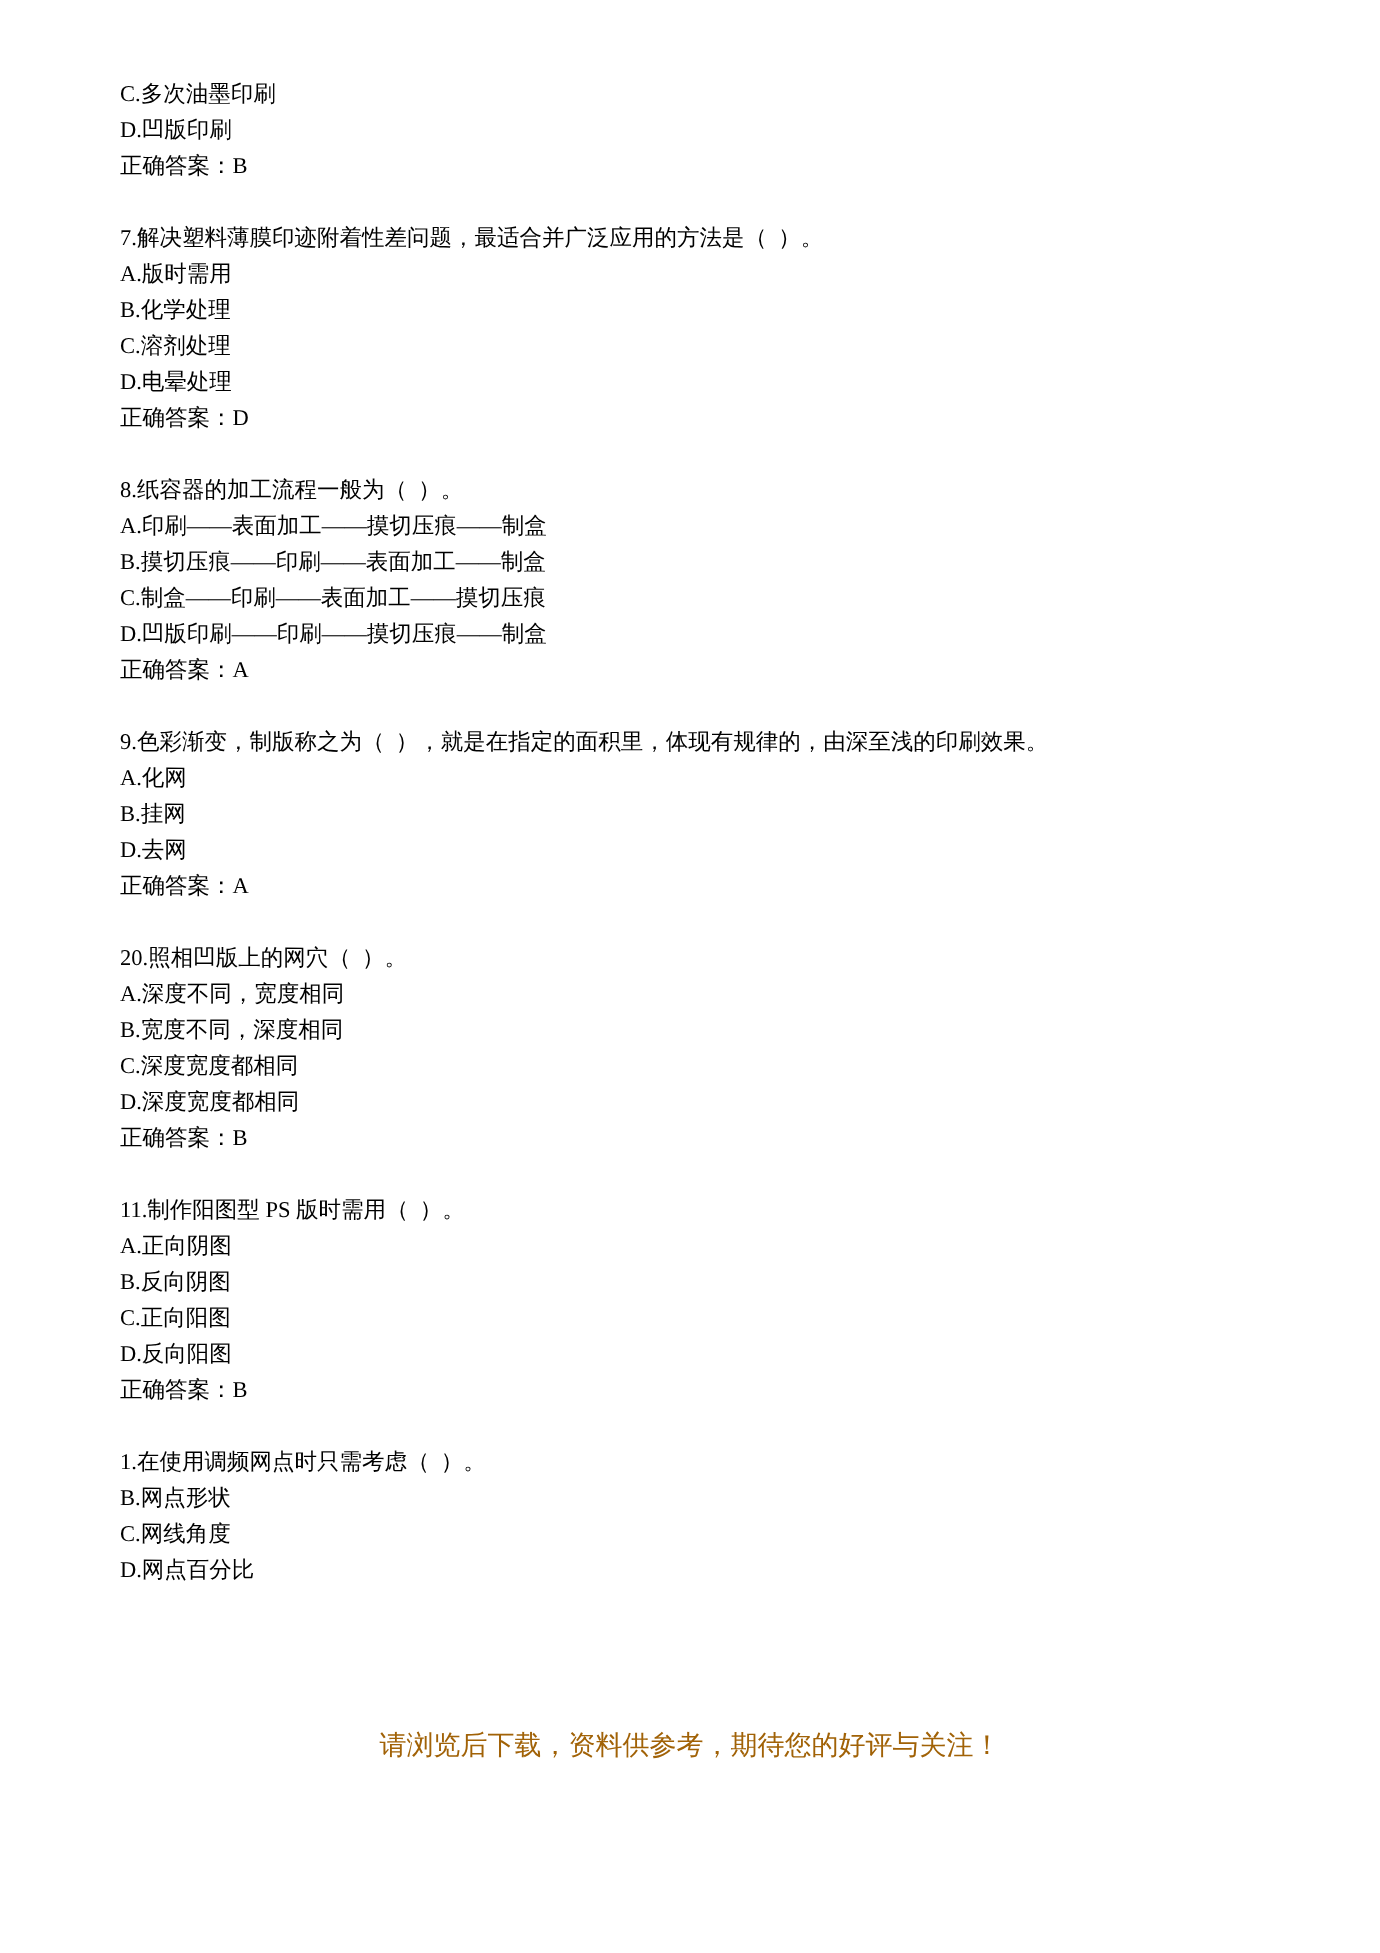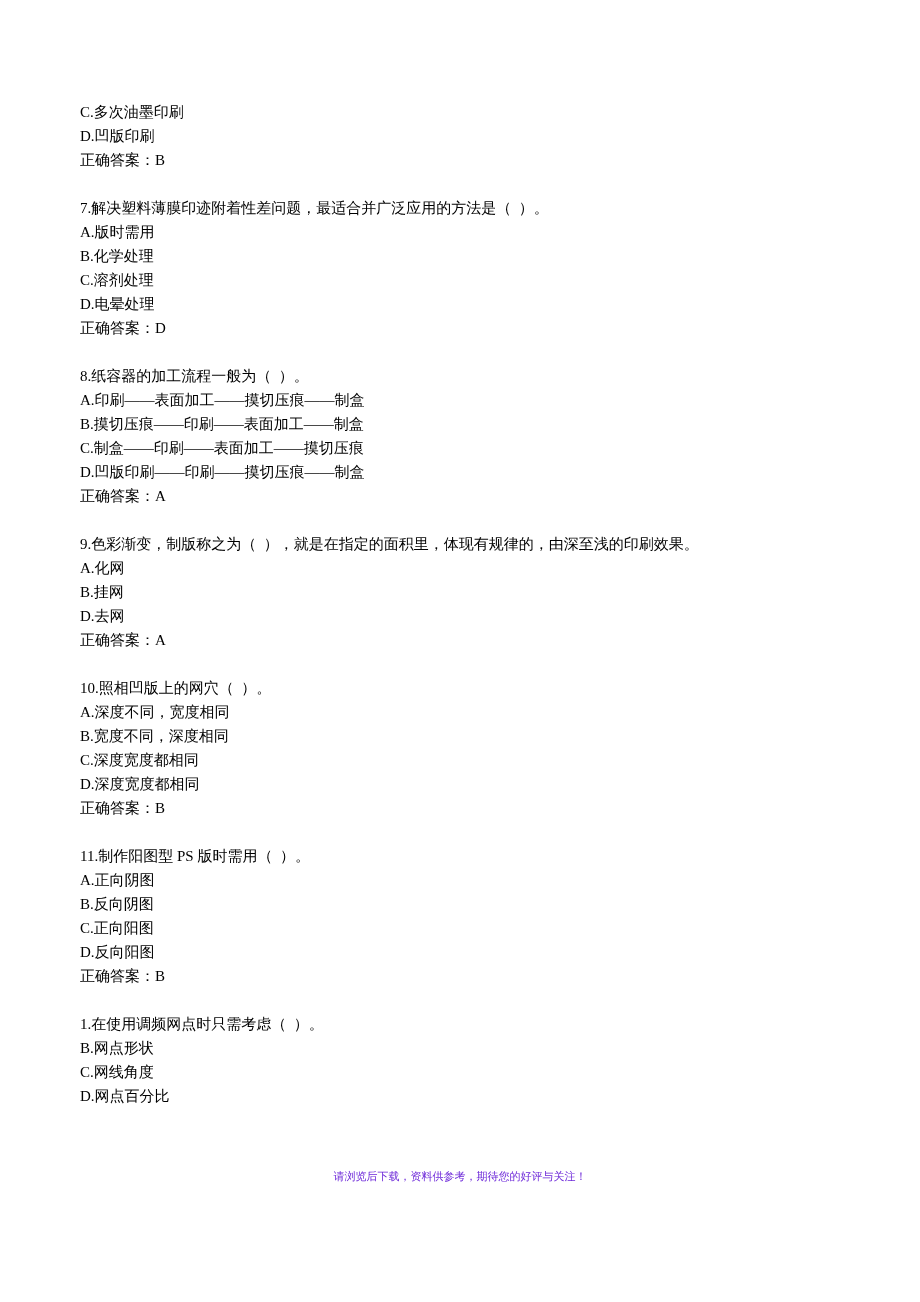--- a/index.html
+++ b/index.html
@@ -3,36 +3,36 @@
   <meta charset="utf-8">
   <style>
     body {
       margin: 0;
       padding: 0;
       background: #ffffff;
       font-family: "SimSun", "宋体", serif;
       width: 920px;
     }
     .page {
-      padding: 100px 80px 40px 80px;
+      padding: 51px 80px 40px 80px;
       font-size: 15px;
       line-height: 1.6;
       color: #000;
     }
     .line {
       white-space: pre-wrap;
     }
     .spacer {
       height: 24px;
     }
     .footer {
       text-align: center;
-      color: #6d28d9;
-      font-size: 11px;
-      margin-top: 60px;
+      color: #a16207;
+      font-size: 18px;
+      margin-top: 90px;
       font-family: "SimSun", "宋体", serif;
     }
   </style>
 </head>
 <body>
 
 <div class="page">
 
   <div>
     <div class="line">C.多次油墨印刷</div>
@@ -68,21 +68,21 @@
     <div class="line">9.色彩渐变，制版称之为（  ），就是在指定的面积里，体现有规律的，由深至浅的印刷效果。</div>
     <div class="line">A.化网</div>
     <div class="line">B.挂网</div>
     <div class="line">D.去网</div>
     <div class="line">正确答案：A</div>
   </div>
 
   <div class="spacer"></div>
 
   <div>
-    <div class="line">10.照相凹版上的网穴（  ）。</div>
+    <div class="line">20.照相凹版上的网穴（  ）。</div>
     <div class="line">A.深度不同，宽度相同</div>
     <div class="line">B.宽度不同，深度相同</div>
     <div class="line">C.深度宽度都相同</div>
     <div class="line">D.深度宽度都相同</div>
     <div class="line">正确答案：B</div>
   </div>
 
   <div class="spacer"></div>
 
   <div>

